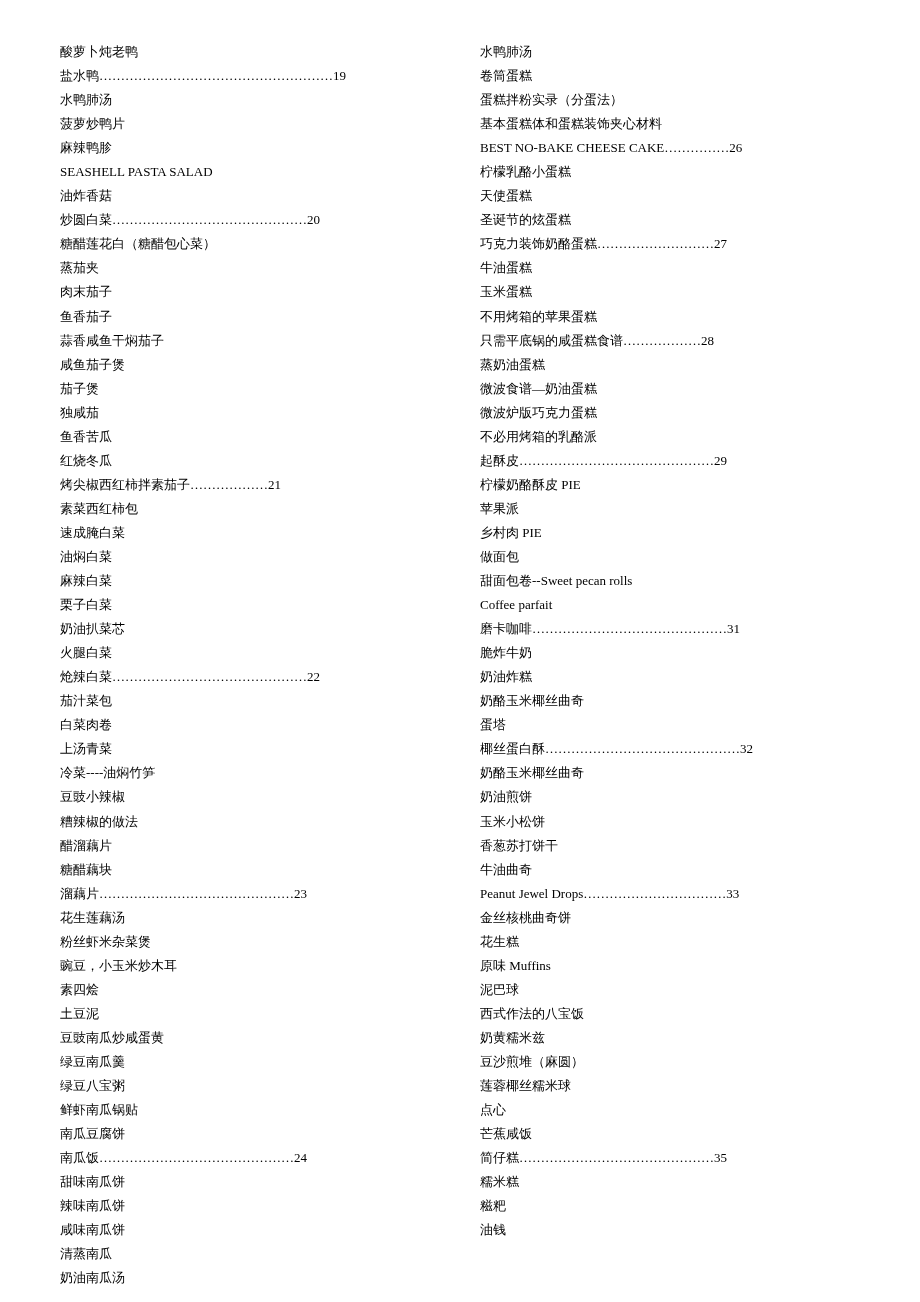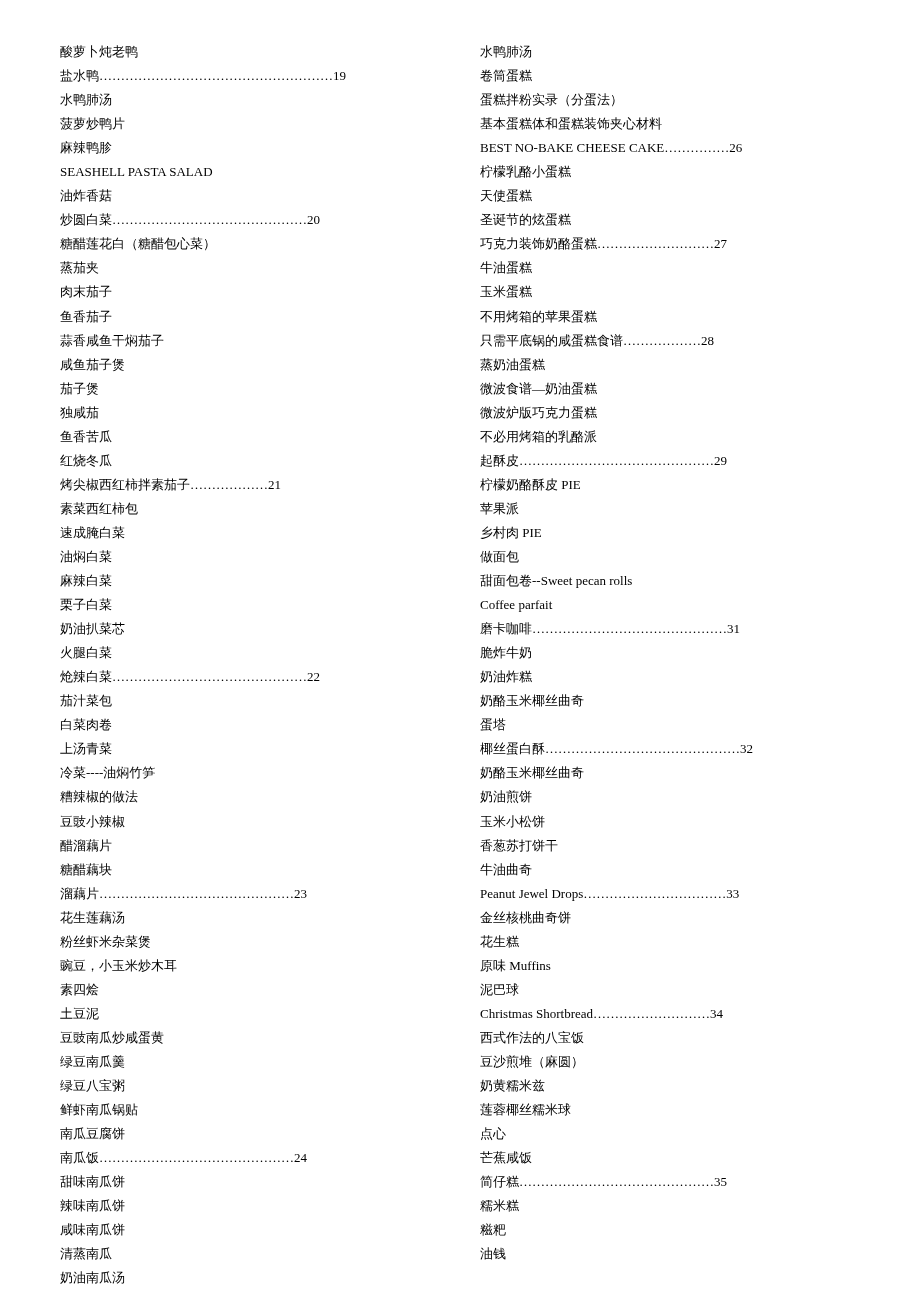--- a/index.html
+++ b/index.html
@@ -65,22 +65,22 @@
       <span class="item">油焖白菜</span>
       <span class="item">麻辣白菜</span>
       <span class="item">栗子白菜</span>
       <span class="item">奶油扒菜芯</span>
       <span class="item">火腿白菜</span>
       <span class="item">炝辣白菜………………………………………22</span>
       <span class="item">茄汁菜包</span>
       <span class="item">白菜肉卷</span>
       <span class="item">上汤青菜</span>
       <span class="item">冷菜----油焖竹笋</span>
+      <span class="item">豆豉小辣椒</span>
       <span class="item">糟辣椒的做法</span>
-      <span class="item">豆豉小辣椒</span>
       <span class="item">醋溜藕片</span>
       <span class="item">糖醋藕块</span>
       <span class="item">溜藕片………………………………………23</span>
       <span class="item">花生莲藕汤</span>
       <span class="item">粉丝虾米杂菜煲</span>
       <span class="item">豌豆，小玉米炒木耳</span>
       <span class="item">素四烩</span>
       <span class="item">土豆泥</span>
       <span class="item">豆豉南瓜炒咸蛋黄</span>
       <span class="item">绿豆南瓜羹</span>
@@ -128,24 +128,23 @@
       <span class="item">奶酪玉米椰丝曲奇</span>
       <span class="item">奶油煎饼</span>
       <span class="item">玉米小松饼</span>
       <span class="item">香葱苏打饼干</span>
       <span class="item">牛油曲奇</span>
       <span class="item">Peanut Jewel Drops……………………………33</span>
       <span class="item">金丝核桃曲奇饼</span>
       <span class="item">花生糕</span>
       <span class="item">原味 Muffins</span>
       <span class="item">泥巴球</span>
-      <span class="item">Christmas Shortbread………………………34</span>
       <span class="item">西式作法的八宝饭</span>
+      <span class="item">奶黄糯米兹</span>
       <span class="item">豆沙煎堆（麻圆）</span>
-      <span class="item">奶黄糯米兹</span>
       <span class="item">莲蓉椰丝糯米球</span>
       <span class="item">点心</span>
       <span class="item">芒蕉咸饭</span>
       <span class="item">简仔糕………………………………………35</span>
       <span class="item">糯米糕</span>
       <span class="item">糍粑</span>
       <span class="item">油钱</span>
     </div>
 </div>
 

